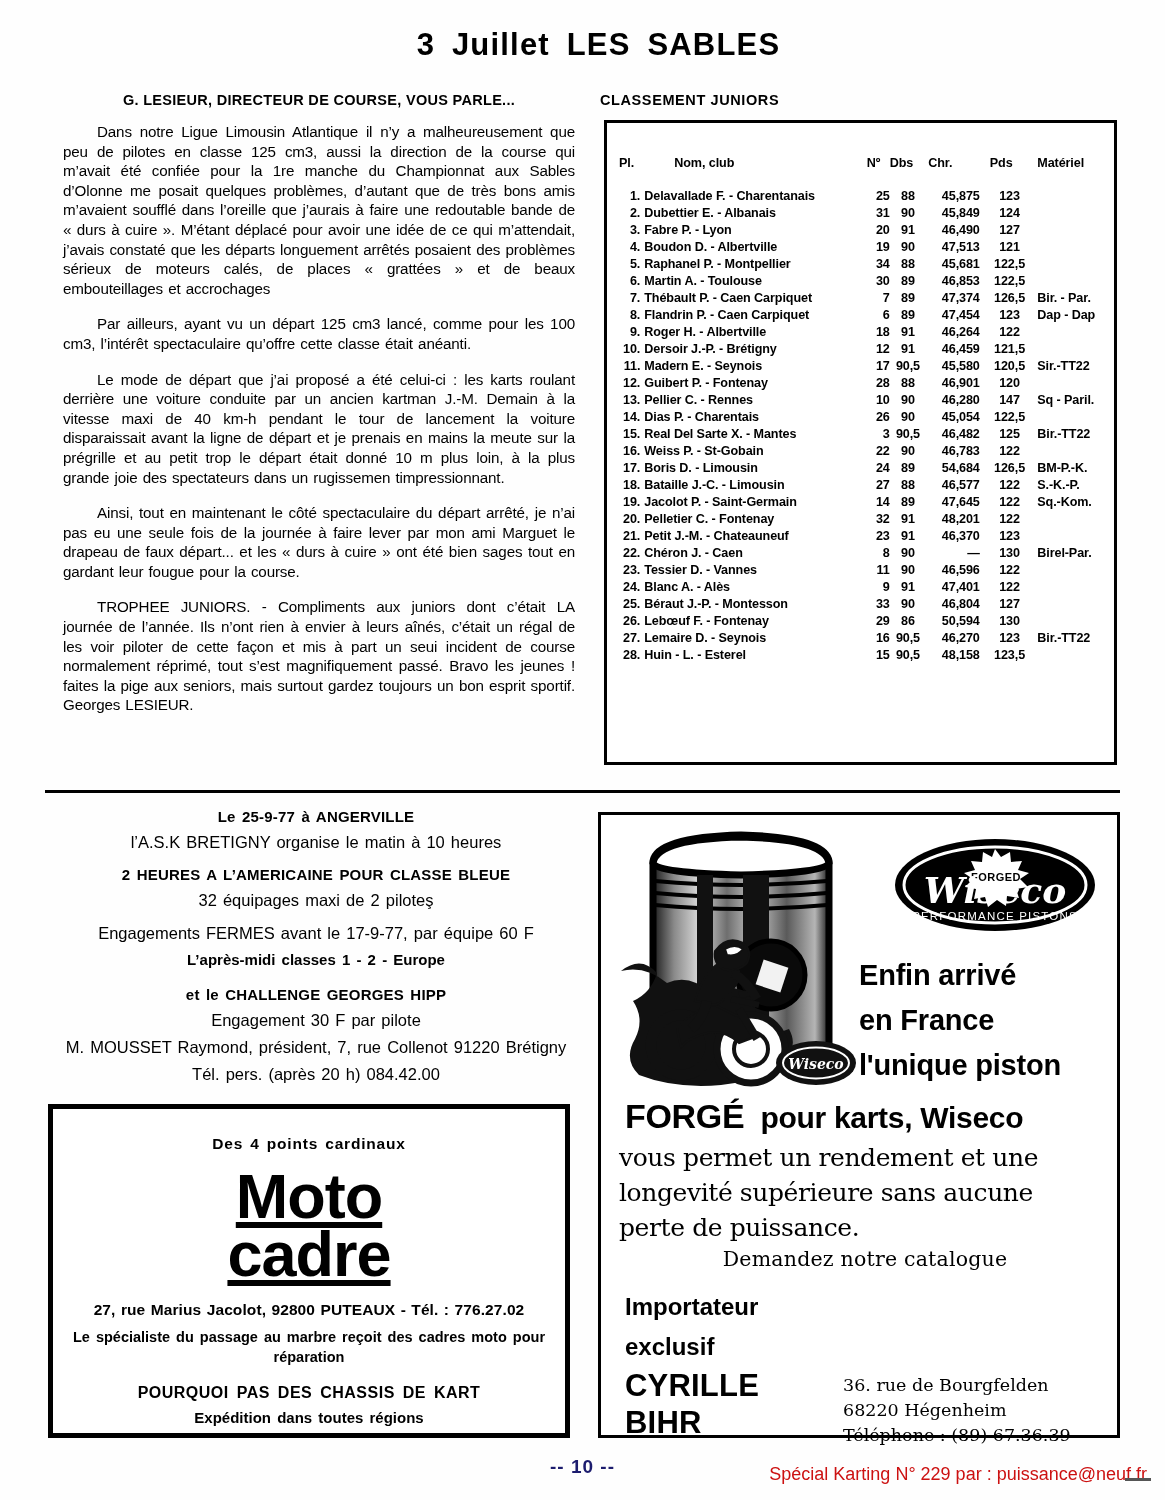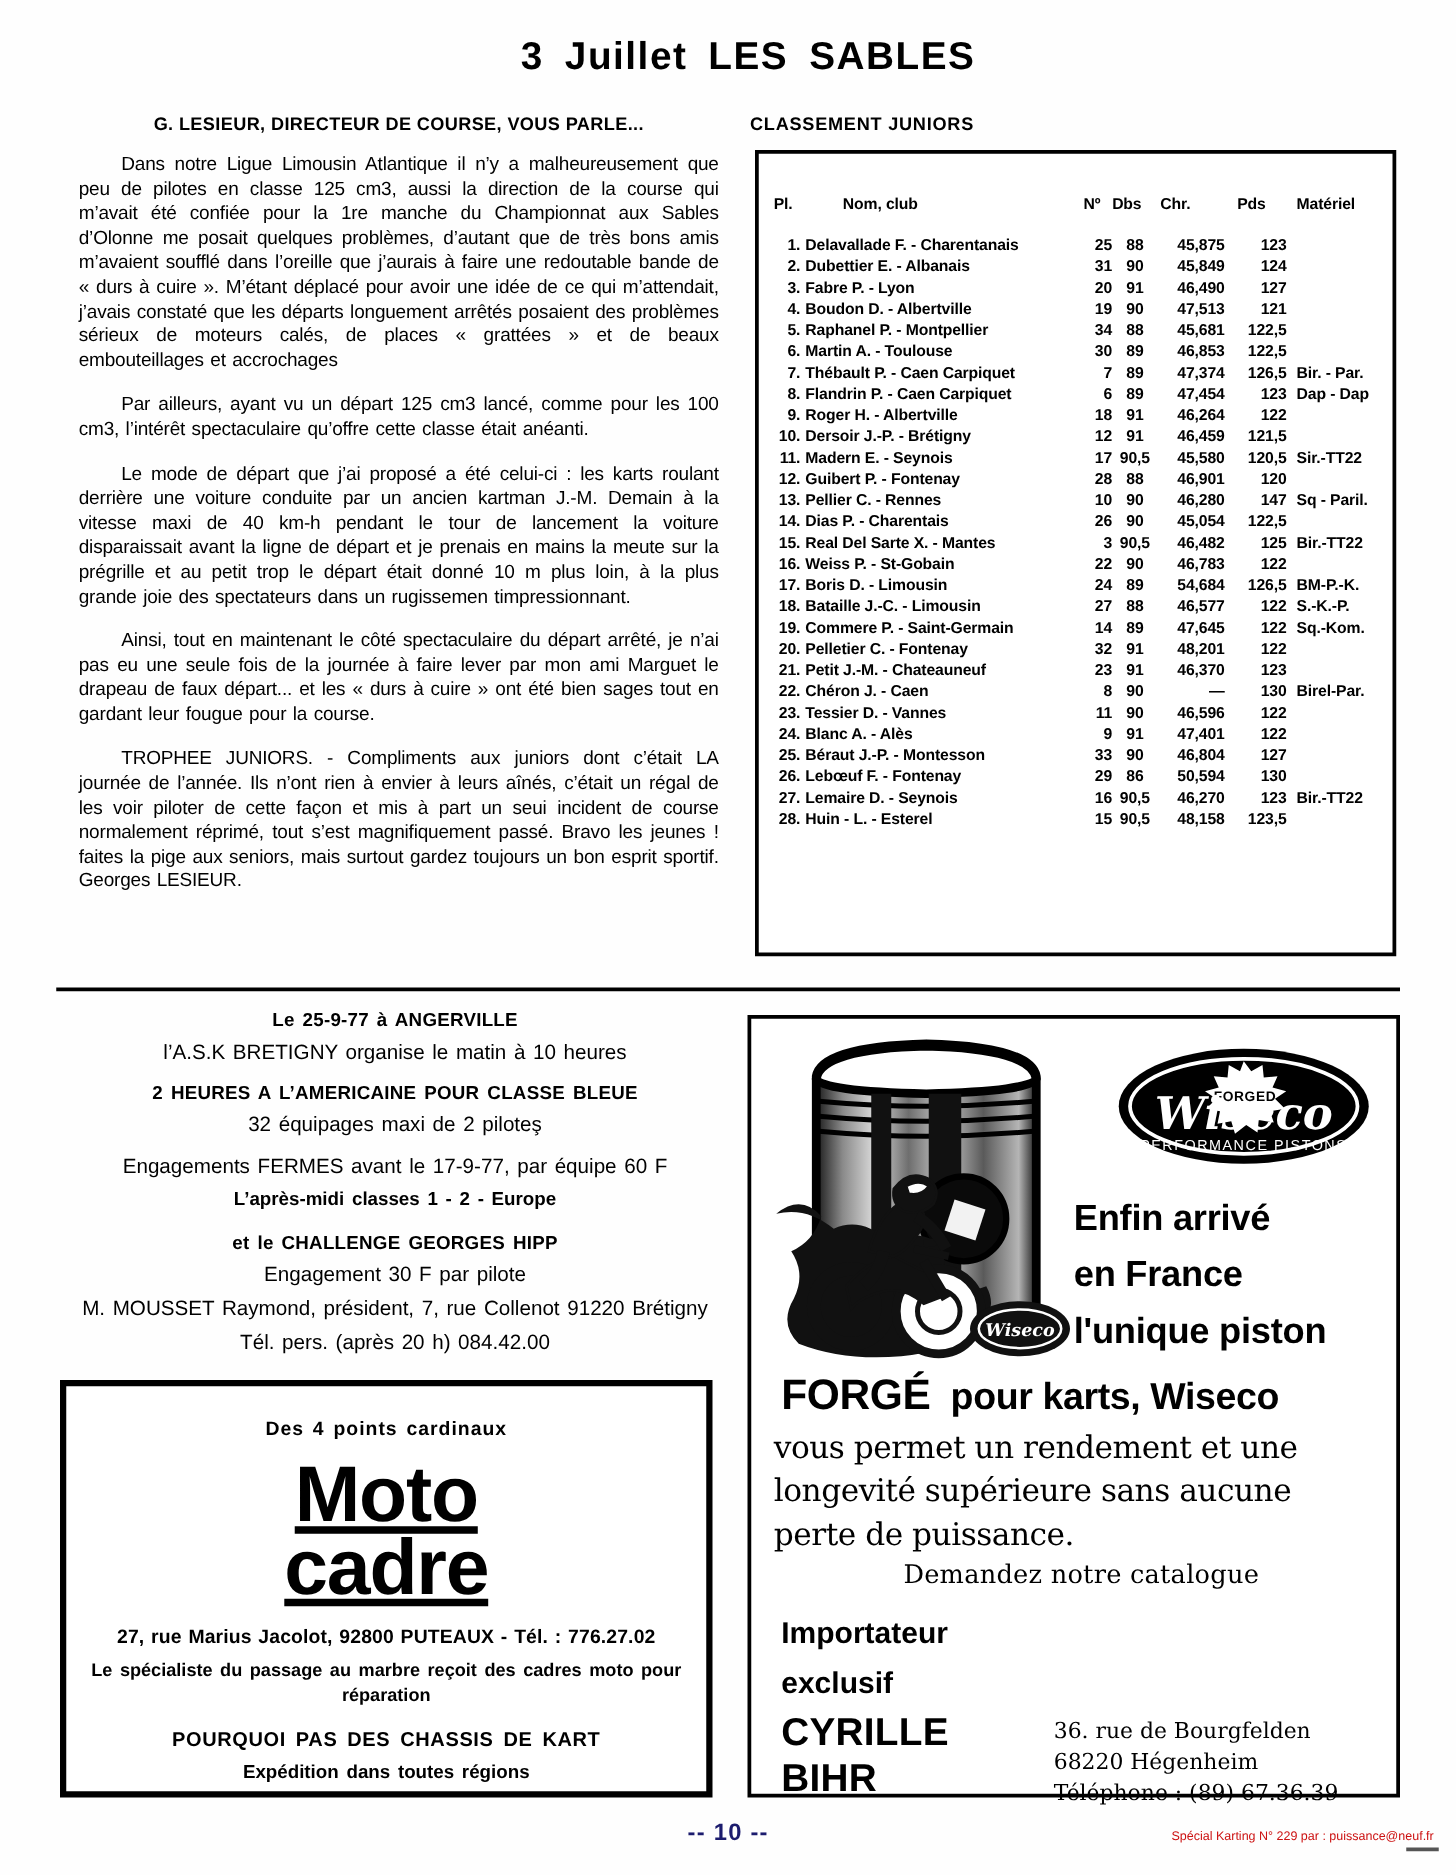--- a/index.html
+++ b/index.html
@@ -99,21 +99,21 @@
   table.classement td {
     padding: 1.5px 0;
     white-space: nowrap;
     vertical-align: baseline;
   }
   .c-pl   { width: 26px; text-align: right; padding-right: 4px !important; }
   .c-name { width: 232px; }
   .c-no   { width: 30px; text-align: right; }
   .c-dbs  { width: 46px; text-align: center; padding-right: 2px !important; }
   .c-chr  { width: 62px; text-align: right; }
-  .c-pds  { width: 46px; text-align: right; padding-left: 10px !important; }
+  .c-pds  { width: 46px; text-align: center; padding-left: 10px !important; }
   .c-mat  { width: 84px; text-align: left; padding-left: 8px !important; }
   th.c-pl  { text-align: left; padding-left: 4px !important; }
   th.c-name{ text-align: left; padding-left: 30px !important; }
   th.c-no  { text-align: right; }
   th.c-dbs { text-align: right; }
   th.c-chr { text-align: right; }
   th.c-pds { text-align: left; }
   th.c-mat { text-align: left; }
 
   
@@ -315,21 +315,21 @@
     text-align: center;
     font-size: 19px;
     font-weight: bold;
     color: #1c1c6e;
     letter-spacing: 1px;
   }
   .credit {
     position: absolute;
     right: 18px;
     top: 1464px;
-    font-size: 10px;
+    font-size: 18px;
     color: #cc1111;
     letter-spacing: 0px;
     white-space: nowrap;
   }
   .scan-edge {
     position: absolute;
     left: 1125px;
     top: 1478px;
     width: 26px;
     height: 3px;
@@ -524,21 +524,21 @@
             <td class="c-pl">18.</td>
             <td class="c-name">Bataille  J.-C.  -  Limousin</td>
             <td class="c-no">27</td>
             <td class="c-dbs">88</td>
             <td class="c-chr">46,577</td>
             <td class="c-pds">122</td>
             <td class="c-mat">S.-K.-P.</td>
           </tr>
           <tr>
             <td class="c-pl">19.</td>
-            <td class="c-name">Commere  P.  -  Saint-Germain</td>
+            <td class="c-name">Jacolot  P.  -  Saint-Germain</td>
             <td class="c-no">14</td>
             <td class="c-dbs">89</td>
             <td class="c-chr">47,645</td>
             <td class="c-pds">122</td>
             <td class="c-mat">Sq.-Kom.</td>
           </tr>
           <tr>
             <td class="c-pl">20.</td>
             <td class="c-name">Pelletier  C.  -  Fontenay</td>
             <td class="c-no">32</td>

